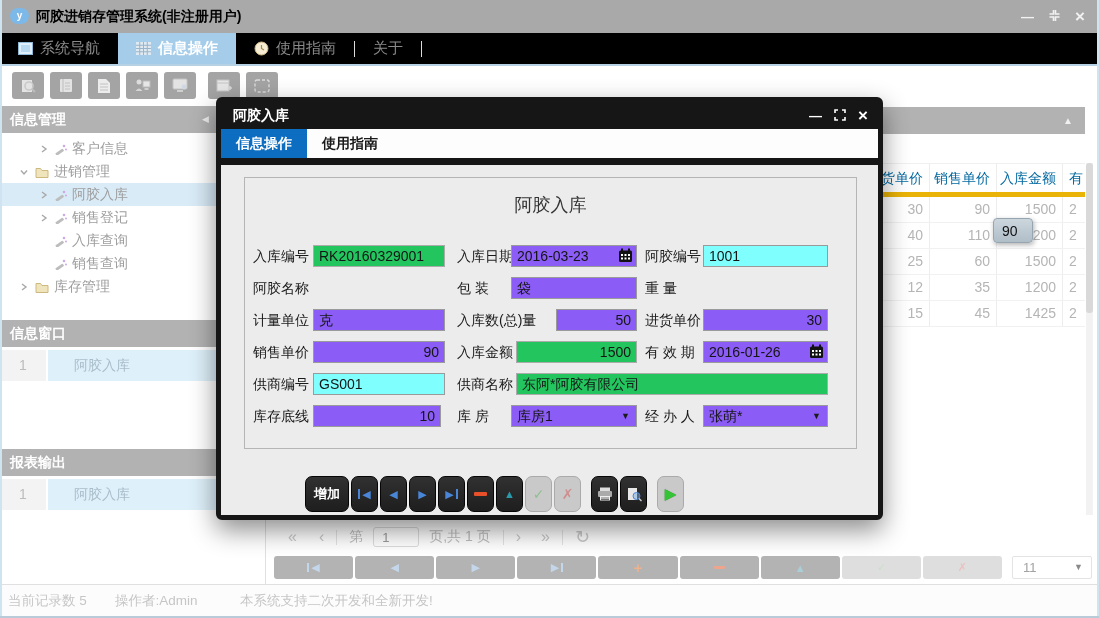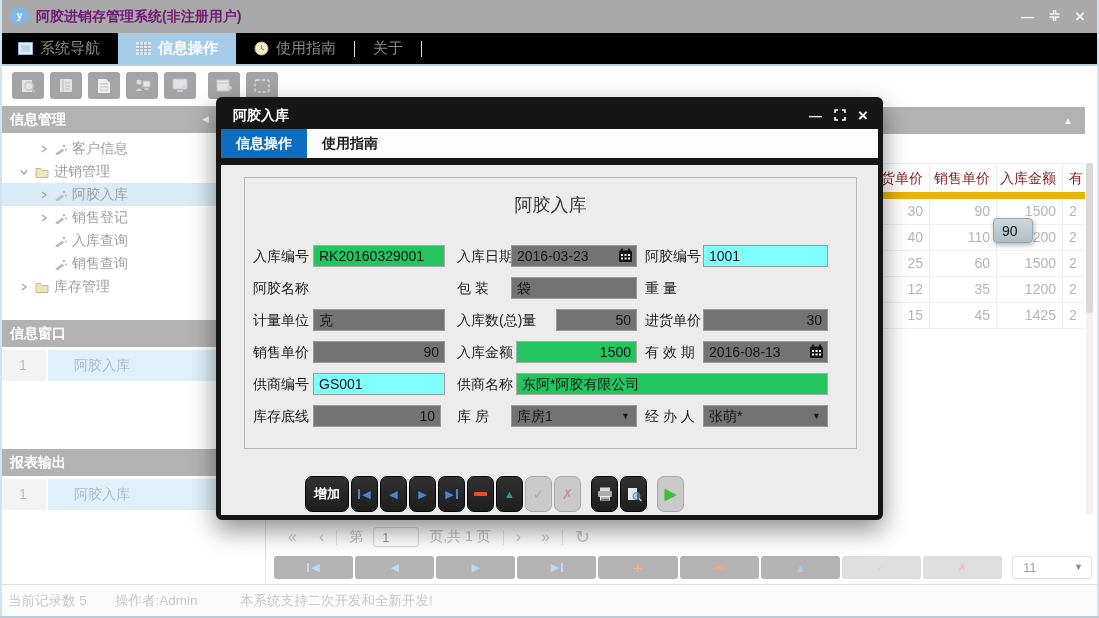--- a/index.html
+++ b/index.html
@@ -4,21 +4,21 @@
 <style>
   html,body{margin:0;padding:0;background:#e8e8e8;}
   .app{position:relative;width:1099px;height:618px;background:#fff;overflow:hidden;
        font-family:"Liberation Sans","DejaVu Sans",sans-serif;}
 
   
   .frame{position:absolute;background:#cfe3f1;z-index:60;}
   .titlebar{position:absolute;left:0;top:0;width:1099px;height:33px;background:#a9a9a9;z-index:55;}
   .app-logo{position:absolute;left:10px;top:8px;width:19px;height:16px;border-radius:8px;
             background:#7db9e8;color:#fff;font-size:10px;font-weight:bold;text-align:center;line-height:16px;}
-  .win-title{position:absolute;left:36px;top:8px;color:#701a75;font-weight:bold;font-size:14px;}
+  .win-title{position:absolute;left:36px;top:8px;color:#000000;font-weight:bold;font-size:14px;}
   .win-ctrls{position:absolute;right:14px;top:0;height:33px;display:flex;align-items:center;gap:14px;color:#f2f2f2;}
   .win-min{font-weight:bold;font-size:13px;}
   .win-close{font-weight:bold;font-size:17px;line-height:14px;}
 
   
   .main-tabs{position:absolute;left:0;top:33px;width:1099px;height:31px;background:#000000;display:flex;z-index:5;}
   .mtab{display:flex;align-items:center;gap:7px;padding:0 18px;font-size:15px;color:#8a8a8a;height:31px;}
   .mtab.active{background:#a5cdea;color:#fff;font-weight:bold;}
   .mtab-sep{width:1px;height:16px;background:#dcdcdc;align-self:center;}
   .tabline{position:absolute;left:0;top:64px;width:1099px;height:2px;background:#b6d0e4;}
@@ -41,21 +41,21 @@
   .srow .num{width:46px;background:#f3f3f3;color:#bcbcbc;font-size:14px;text-align:center;line-height:31px;margin-right:2px;}
   .srow .val{flex:1;background:#def0fa;color:#a9bcc9;font-size:14px;line-height:31px;padding-left:26px;}
   .vsep{position:absolute;left:265px;top:104px;width:1px;height:481px;background:#e0e0e0;}
 
   
   .chead{position:absolute;left:267px;top:107px;width:818px;height:27px;background:#b2b2b2;}
   .chead .pcollapse{position:absolute;right:12px;top:9px;font-size:10px;color:#f0f0f0;line-height:10px;}
 
   .bgtable{position:absolute;left:800px;top:163px;width:285px;font-size:14px;}
   .bgt-row{display:flex;height:25px;line-height:25px;border-bottom:1px solid #f1f1f1;color:#b5b5b5;}
-  .bgt-head{height:28px;line-height:28px;border-top:1px solid #f0f0f0;border-bottom:7px solid #eab308;color:#7f1d1d;}
+  .bgt-head{height:28px;line-height:28px;border-top:1px solid #f0f0f0;border-bottom:5px solid #eab308;color:#0369a1;}
   .bgt-row .c1{width:130px;text-align:right;padding-right:6px;border-right:1px solid #ededed;box-sizing:border-box;}
   .bgt-row .c2{width:67px;text-align:right;padding-right:6px;border-right:1px solid #ededed;box-sizing:border-box;}
   .bgt-row .c3{width:66px;text-align:right;padding-right:6px;border-right:1px solid #ededed;box-sizing:border-box;}
   .bgt-row .c4{width:22px;overflow:hidden;padding-left:6px;box-sizing:border-box;}
 
   .tooltip90{position:absolute;left:993px;top:218px;width:40px;height:25px;line-height:25px;padding-left:8px;
              background:linear-gradient(#ccd6dd,#b0bec8);border:1px solid #97a5b0;border-radius:4px;
              box-shadow:1px 2px 5px rgba(0,0,0,.3);font-size:14px;color:#111;z-index:4;box-sizing:border-box;}
   .vscroll{position:absolute;left:1086px;top:163px;width:7px;height:352px;background:#f2f2f2;}
   .vscroll .thumb{position:absolute;left:0;top:0;width:7px;height:150px;background:#d9d9d9;border-radius:3px;}
@@ -90,21 +90,21 @@
   .m-title .t{padding-left:12px;font-weight:bold;font-size:14px;flex:1;}
   .m-ctrls{display:flex;align-items:center;gap:12px;padding-right:10px;}
   .m-tabs{height:29px;background:#fdfdfd;display:flex;}
   .m-tab{width:86px;text-align:center;line-height:29px;font-size:14px;font-weight:bold;color:#1a1a1a;background:#fdfdfd;}
   .m-tab.active{background:#0d6ec1;color:#fff;}
   .m-strip{height:7px;background:#161616;}
   .m-body{position:relative;height:350px;background:#ececec;}
   .groupbox{position:absolute;left:23px;top:12px;width:613px;height:272px;border:1px solid #b5b5b5;box-sizing:border-box;}
   .form-title{position:absolute;left:23px;top:28px;width:613px;text-align:center;font-size:18px;color:#333;}
   .lbl{position:absolute;font-size:14px;color:#1a1a1a;line-height:22px;white-space:nowrap;}
-  .fld{position:absolute;height:22px;background:#737373;border:1px solid #9a9a9a;font-size:14px;line-height:20px;
+  .fld{position:absolute;height:22px;background:#8b5cf6;border:1px solid #9a9a9a;font-size:14px;line-height:20px;
        padding:0 5px;color:#151515;box-sizing:border-box;}
   .fld.ro{background:#22c55e;border-color:#ababab;}
   .fld.cyan{background:#80ffff;}
   .fld.num{text-align:right;}
   .fld .cal{position:absolute;right:3px;top:2px;}
   .fld .caret{position:absolute;right:6px;top:0;font-size:9px;color:#1a1a1a;line-height:20px;}
   .btnrow{position:absolute;left:84px;top:311px;display:flex;gap:2px;align-items:center;}
   .mbtn{height:36px;background:linear-gradient(#313131,#1e1e1e);border:1px solid #060606;border-radius:7px;
         display:flex;align-items:center;justify-content:center;box-sizing:border-box;gap:2px;}
   .mbtn.lite{background:#c9c9c9;border-color:#aaa;}
@@ -480,21 +480,21 @@
       <div class="fld num" style="left:335px;top:144px;width:81px">50</div>
       <span class="lbl" style="left:424px;top:144px">进货单价</span>
       <div class="fld num" style="left:482px;top:144px;width:125px">30</div>
 
       <span class="lbl" style="left:32px;top:176px">销售单价</span>
       <div class="fld num" style="left:92px;top:176px;width:132px">90</div>
       <span class="lbl" style="left:236px;top:176px">入库金额</span>
       <div class="fld ro num" style="left:295px;top:176px;width:121px">1500</div>
       <span class="lbl" style="left:424px;top:176px">有 效 期</span>
       <div class="fld" style="left:482px;top:176px;width:125px">
-        <span>2016-08-13</span>
+        <span>2016-01-26</span>
         <span class="cal"><svg width="15" height="15" viewBox="0 0 15 15">
               <rect x="1" y="2.5" width="13" height="11.5" rx="1.5" fill="#111"></rect>
               <rect x="3" y="0.5" width="2" height="3.5" fill="#111"></rect>
               <rect x="10" y="0.5" width="2" height="3.5" fill="#111"></rect>
               <g fill="#fff">
                 <rect x="3" y="6" width="2" height="2"></rect>
                 <rect x="6.5" y="6" width="2" height="2"></rect>
                 <rect x="10" y="6" width="2" height="2"></rect>
                 <rect x="3" y="9.5" width="2" height="2"></rect>
                 <rect x="6.5" y="9.5" width="2" height="2"></rect>

